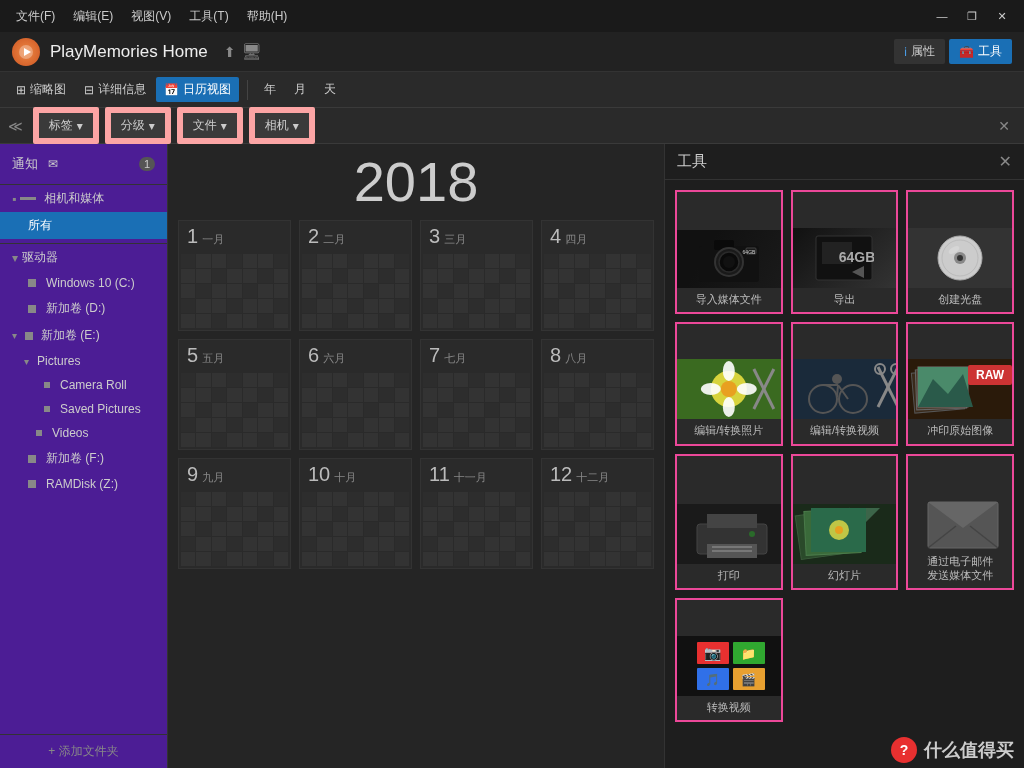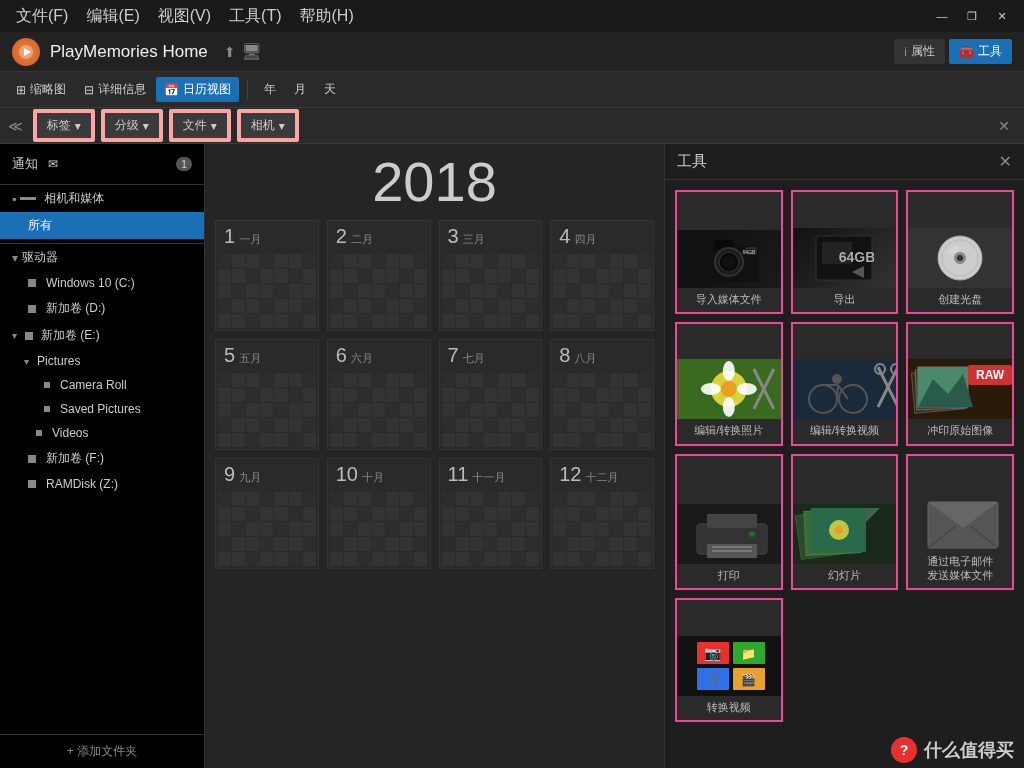--- a/index.html
+++ b/index.html
@@ -1,50 +1,50 @@
 <!DOCTYPE html>
 <html><head>
   <meta charset="utf-8">
   <style>
     * { margin: 0; padding: 0; box-sizing: border-box; }
     body { width: 1024px; height: 768px; background: #1a1a1a; color: #ccc; font-family: 'Microsoft YaHei', SimSun, sans-serif; font-size: 13px; overflow: hidden; }
 
     
     #title-bar { background: #1a1a1a; height: 32px; display: flex; align-items: center; padding: 0 8px; justify-content: space-between; }
     #title-bar .menu-bar { display: flex; gap: 2px; }
-    #title-bar .menu-item { padding: 4px 8px; cursor: pointer; color: #ccc; font-size: 16px; }
+    #title-bar .menu-item { padding: 4px 8px; cursor: pointer; color: #ccc; font-size: 12px; }
     #title-bar .window-controls { display: flex; gap: 2px; }
     #title-bar .win-btn { width: 28px; height: 22px; display: flex; align-items: center; justify-content: center; cursor: pointer; color: #ccc; font-size: 11px; }
 
     
     #app-header { background: #222; height: 40px; display: flex; align-items: center; padding: 0 12px; border-bottom: 1px solid #333; }
     #app-logo { width: 28px; height: 28px; background: radial-gradient(circle, #e84, #c52); border-radius: 50%; margin-right: 10px; display: flex; align-items: center; justify-content: center; color: white; font-size: 10px; }
     #app-title { color: #eee; font-size: 17px; font-weight: normal; }
 
     
     #toolbar { background: #2a2a2a; height: 36px; display: flex; align-items: center; padding: 0 8px; border-bottom: 1px solid #3a3a3a; gap: 4px; }
     .toolbar-group { display: flex; align-items: center; gap: 2px; }
     .toolbar-btn { padding: 4px 8px; background: transparent; border: none; color: #ccc; cursor: pointer; font-size: 12px; border-radius: 2px; display: flex; align-items: center; gap: 4px; }
     .toolbar-btn.active { background: #1a6fb5; color: white; }
     .toolbar-sep { width: 1px; height: 20px; background: #444; margin: 0 4px; }
     .toolbar-right { margin-left: auto; display: flex; align-items: center; gap: 4px; }
     .toolbar-right .prop-btn { padding: 4px 10px; background: #333; border: none; color: #ccc; cursor: pointer; font-size: 12px; border-radius: 2px; }
     .toolbar-right .tool-btn { padding: 4px 10px; background: #1a6fb5; border: none; color: white; cursor: pointer; font-size: 12px; border-radius: 2px; }
 
     
     #filter-bar { background: #2a2a2a; height: 36px; display: flex; align-items: center; padding: 0 8px; border-bottom: 1px solid #3a3a3a; gap: 6px; }
-    .filter-btn { padding: 4px 10px; background: #3a3a3a; border: 4px solid #fca5a5; color: #ccc; cursor: pointer; font-size: 12px; border-radius: 2px; display: flex; align-items: center; gap: 4px; }
+    .filter-btn { padding: 4px 10px; background: #3a3a3a; border: 6px solid #fca5a5; color: #ccc; cursor: pointer; font-size: 12px; border-radius: 2px; display: flex; align-items: center; gap: 4px; }
     .filter-close { width: 24px; height: 24px; background: transparent; border: none; color: #888; cursor: pointer; font-size: 14px; margin-left: auto; }
     .double-arrow { color: #888; font-size: 14px; margin-right: 4px; }
 
     
     #main { display: flex; height: calc(768px - 32px - 40px - 36px - 36px); }
 
     
-    #sidebar { width: 205px; background: #000000; border-right: 1px solid #333; display: flex; flex-direction: column; overflow-y: auto; }
+    #sidebar { width: 168px; background: #4c1d95; border-right: 1px solid #333; display: flex; flex-direction: column; overflow-y: auto; }
     .sidebar-section { padding: 6px 0; }
     .sidebar-item { padding: 5px 12px 5px 20px; cursor: pointer; color: #ccc; font-size: 12px; display: flex; align-items: center; gap: 6px; }
     .sidebar-item.active { background: #1a6fb5; color: white; }
     .sidebar-item.indent1 { padding-left: 28px; }
     .sidebar-item.indent2 { padding-left: 36px; }
     .sidebar-item.indent3 { padding-left: 44px; }
     .sidebar-section-header { padding: 5px 12px; color: #ccc; font-size: 12px; cursor: pointer; display: flex; align-items: center; gap: 4px; }
     .notification-badge { background: #555; color: #ccc; padding: 1px 5px; border-radius: 8px; font-size: 11px; margin-left: auto; }
     #add-folder-btn { padding: 8px 12px; color: #888; font-size: 12px; cursor: pointer; text-align: center; border-top: 1px solid #333; }
 

